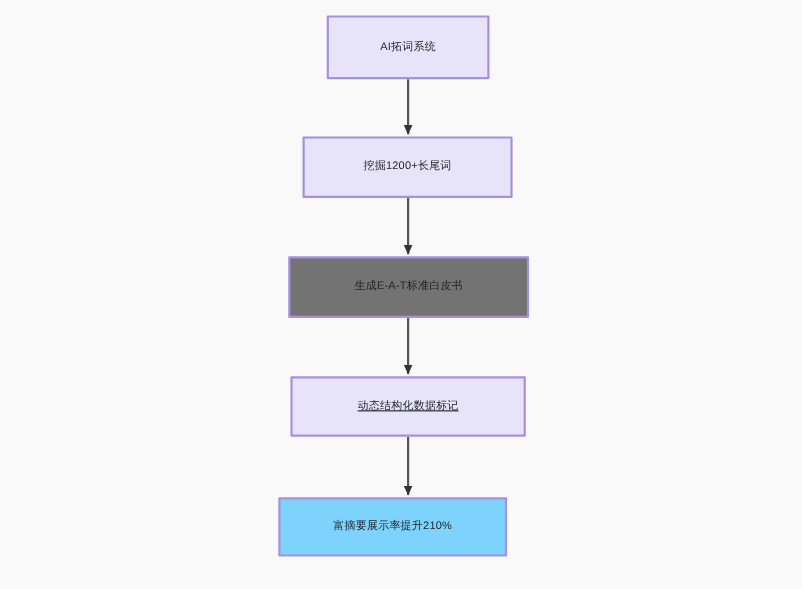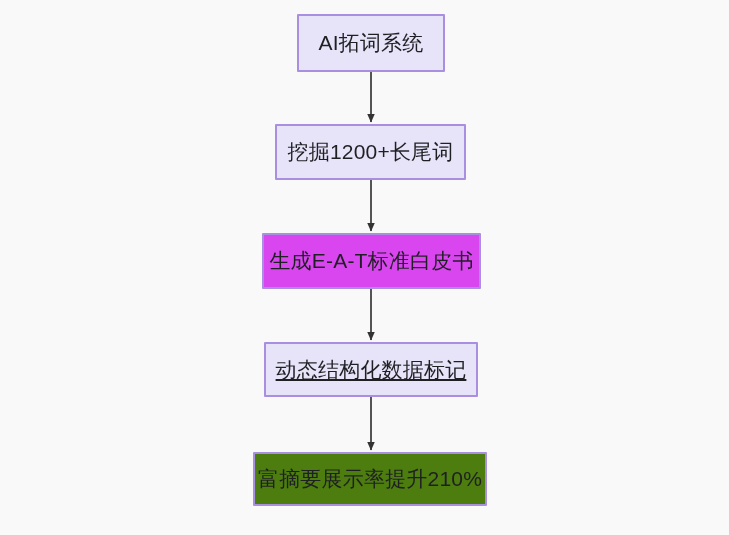--- a/index.html
+++ b/index.html
@@ -24,21 +24,21 @@
   .node {
     position: absolute;
     box-sizing: border-box;
     background: #e7e4f9;
     border: 2px solid #a98fe0;
     border-radius: 1px;
     display: flex;
     align-items: center;
     justify-content: center;
     color: #1f2023;
-    font-size: 21px;
+    font-size: 10px;
     line-height: 1.2;
     letter-spacing: 0.2px;
     white-space: nowrap;
   }
   .node-label {
     pointer-events: none;
   }
   .edge-svg {
     position: absolute;
     left: 0;
@@ -66,25 +66,25 @@
   </svg>
 
   <div class="node" style="left: 297px; top: 14px; width: 148px; height: 58px; background: rgb(231, 228, 249); border-color: rgb(169, 143, 224); color: rgb(31, 32, 35);">
     <span class="node-label">AI拓词系统</span>
   </div>
 
   <div class="node" style="left: 275px; top: 124px; width: 191px; height: 56px; background: rgb(231, 228, 249); border-color: rgb(169, 143, 224); color: rgb(31, 32, 35);">
     <span class="node-label">挖掘1200+长尾词</span>
   </div>
 
-  <div class="node" style="left: 262px; top: 233px; width: 219px; height: 56px; background: #d946ef; border-color: rgb(169, 143, 224); color: rgb(31, 32, 35);">
+  <div class="node" style="left: 262px; top: 233px; width: 219px; height: 56px; background: #737373; border-color: rgb(169, 143, 224); color: rgb(31, 32, 35);">
     <span class="node-label">生成E-A-T标准白皮书</span>
   </div>
 
   <div class="node" style="left: 264px; top: 342px; width: 214px; height: 55px; background: rgb(231, 228, 249); border-color: rgb(169, 143, 224); color: rgb(31, 32, 35); text-decoration: underline;">
     <span class="node-label">动态结构化数据标记</span>
   </div>
 
-  <div class="node" style="left: 253px; top: 452px; width: 234px; height: 54px; background: #4d7c0f; border-color: rgb(169, 143, 224); color: rgb(31, 32, 35);">
+  <div class="node" style="left: 253px; top: 452px; width: 208px; height: 54px; background: #7dd3fc; border-color: rgb(169, 143, 224); color: rgb(31, 32, 35);">
     <span class="node-label">富摘要展示率提升210%</span>
   </div>
 
 </div>
 
 </body></html>

